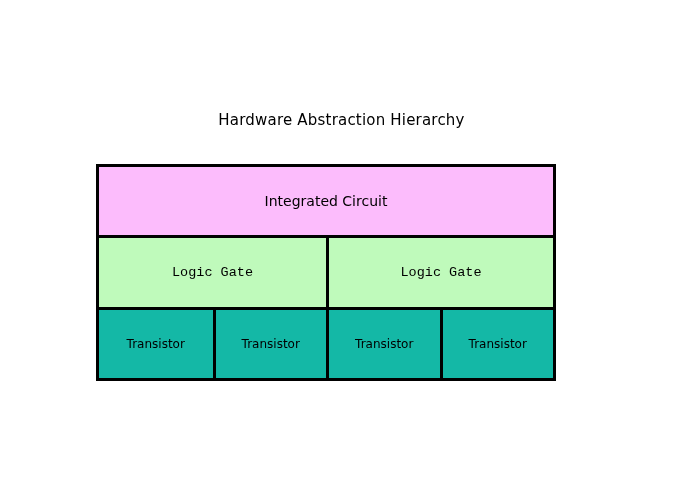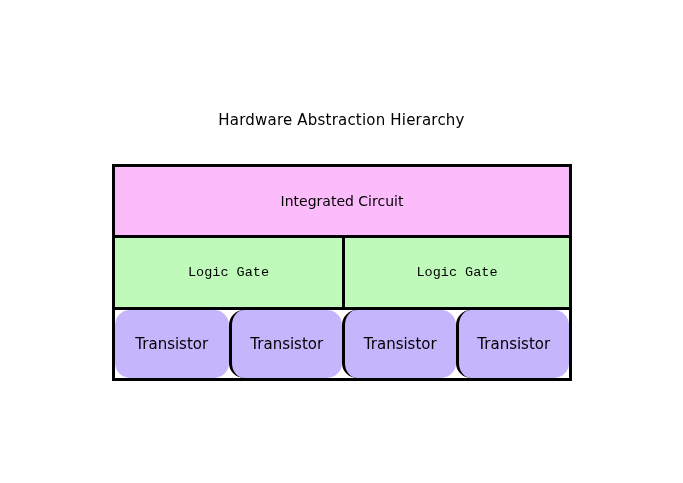--- a/index.html
+++ b/index.html
@@ -34,21 +34,21 @@
     font-weight: 400;
     color: #000000;
     letter-spacing: 0.2px;
     line-height: 20px;
     white-space: nowrap;
   }
 
   
   .hierarchy {
     position: absolute;
-    left: 112px;
+    left: 96px;
     top: 164px;
     width: 460px;
     height: 217px;
     box-sizing: border-box;
     border: 3px solid #000000;
     background: #ffffff;
     display: flex;
     flex-direction: column;
   }
 
@@ -86,23 +86,22 @@
 
   .cell-gate {
     flex: 1 1 50%;
     background: #BFFABB;
     font-size: 13.5px;
     font-family: Liberation Mono, monospace;
   }
 
   .cell-trans {
     flex: 1 1 25%;
-    background: #c4b5fd;
-    font-size: 15px;
-    border-radius: 15px;
+    background: #14b8a6;
+    font-size: 12px;
   }
 </style>
 </head>
 <body>
 
 <div id="canvas">
 
   <div class="diagram-title">Hardware Abstraction Hierarchy</div>
 
   <div class="hierarchy">

